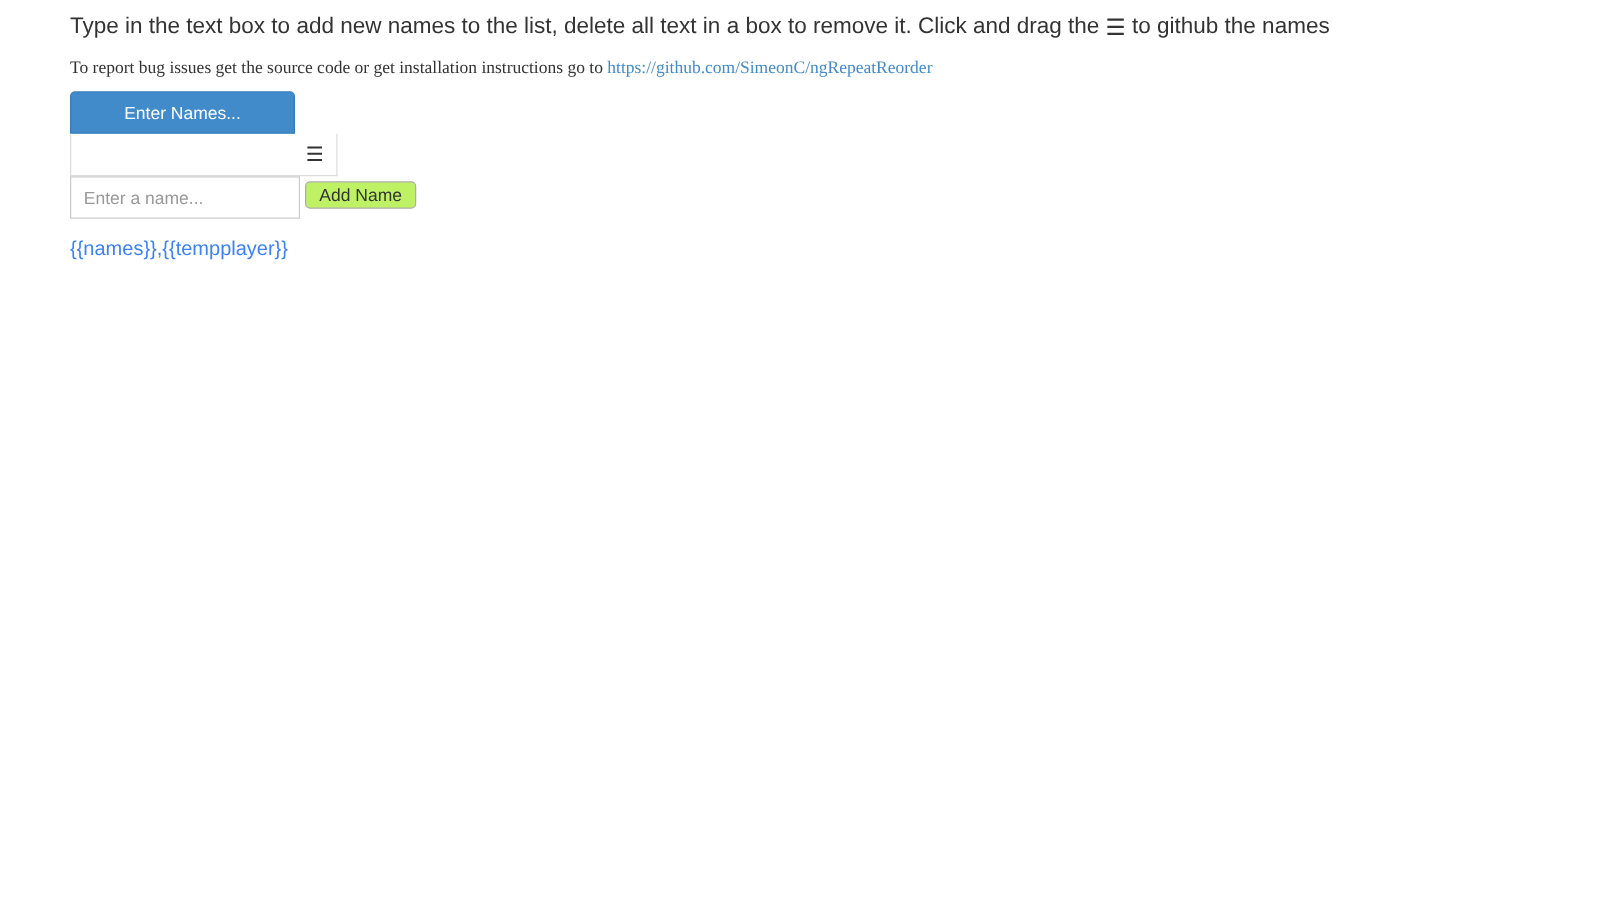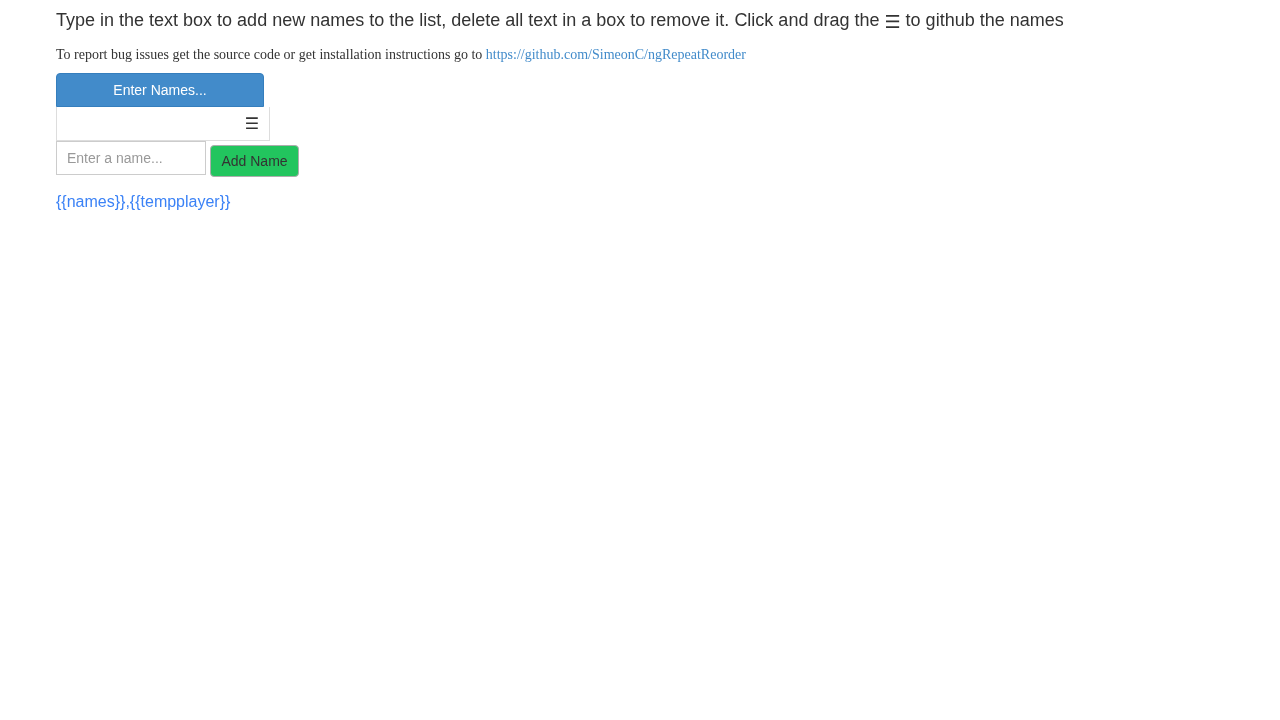--- a/index.html
+++ b/index.html
@@ -34,21 +34,21 @@
     }
     .panel { }
     .panel-heading {
       background: #428bca;
       color: #ffffff;
       border: 1px solid #357ebd;
       border-top-left-radius: 4px;
       border-top-right-radius: 4px;
       padding: 8px 12px;
       font-size: 14px;
-      width: 208px;
+      width: 180px;
       text-align: center;
     }
     .row-item {
       border: 1px solid #dddddd;
       border-top: none;
       width: 214px;
       height: 34px;
       display: flex;
       align-items: center;
       justify-content: flex-end;
@@ -57,35 +57,35 @@
     .drag-handle {
       font-size: 16px;
       color: #333333;
       cursor: grab;
       user-select: none;
     }
     .add-row {
       margin-top: 0;
     }
     .name-input {
-      width: 150px;
+      width: 184px;
       height: 34px;
       border: 1px solid #cccccc;
       border-radius: 0;
       padding: 6px 10px;
       font-size: 14px;
       color: #555555;
       vertical-align: top;
     }
     .name-input::placeholder { color: #999999; }
     .add-btn {
-      height: 32px;
+      height: 22px;
       padding: 2px 10px;
       font-size: 14px;
-      background: #22c55e;
+      background: #bef264;
       border: 1px solid #adadad;
       border-radius: 4px;
       color: #333333;
       cursor: pointer;
       vertical-align: top;
       margin-top: 4px;
     }
     .raw-out {
       font-size: 16px;
       color: #3b82f6;

